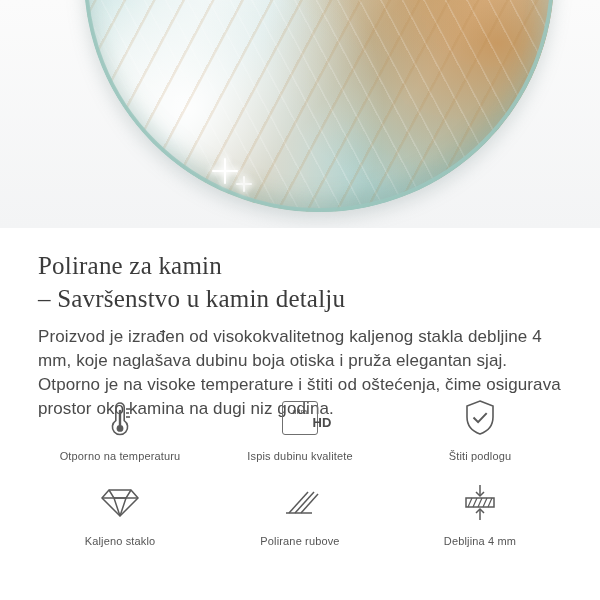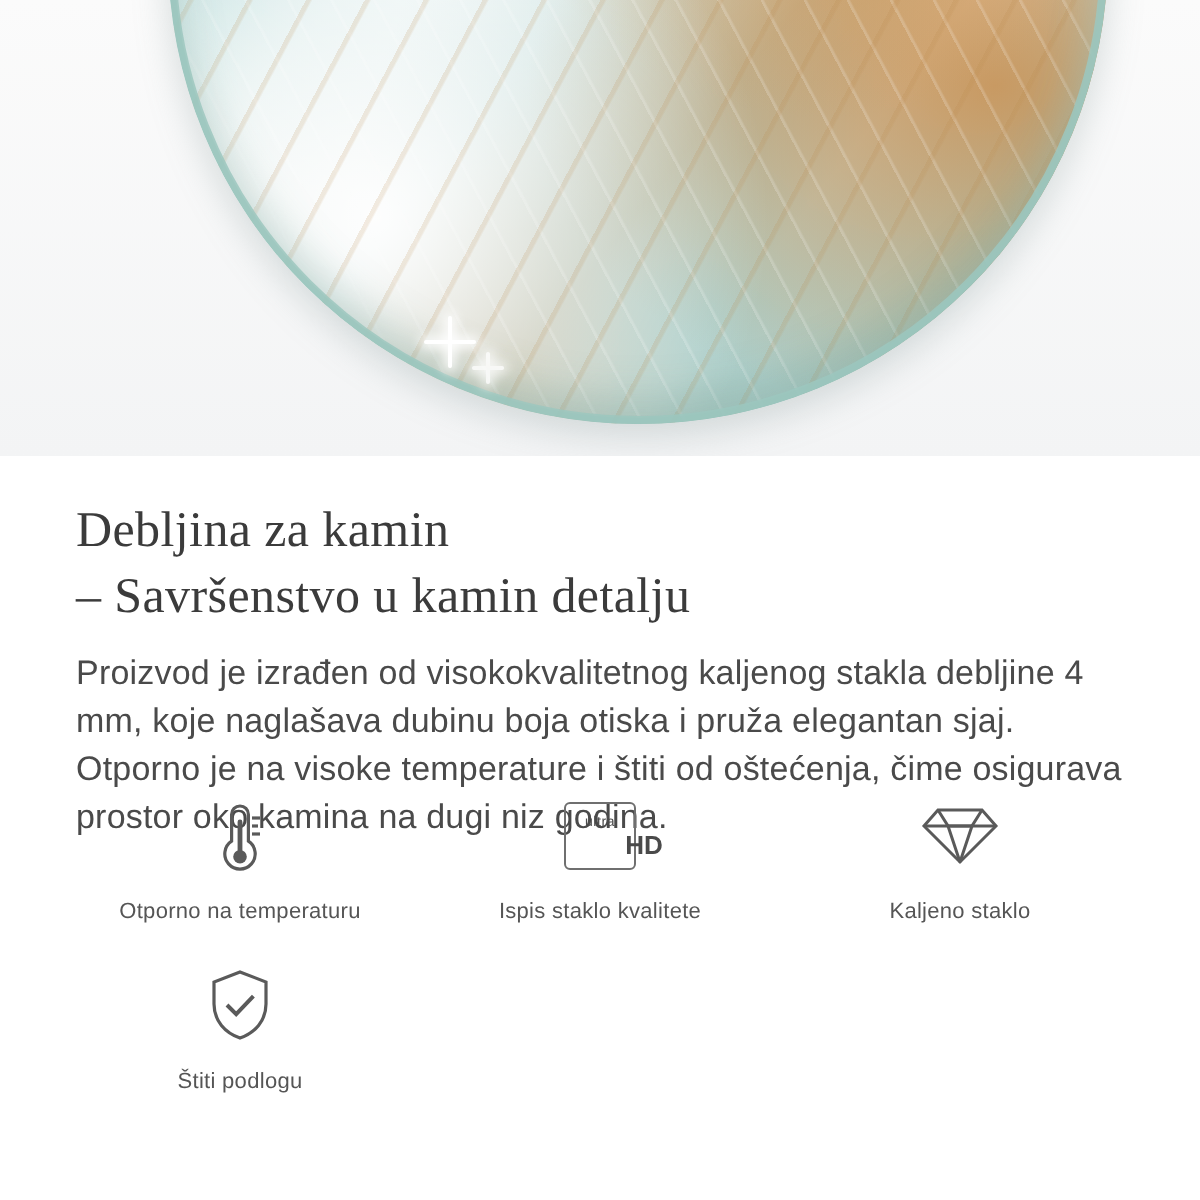--- a/index.html
+++ b/index.html
@@ -186,21 +186,21 @@
       <div class="plate-art"></div>
       <div class="plate-veins"></div>
       <div class="plate-rim"></div>
       <div class="plate-edge"></div>
     </div>
     <div class="sparkle sparkle-a"></div>
     <div class="sparkle sparkle-b"></div>
   </div>
 
   <h1 class="headline">
-    <span class="l1">Debljina za kamin</span>
+    <span class="l1">Polirane za kamin</span>
     <span class="l2">– Savršenstvo u kamin detalju</span>
   </h1>
 
   <p class="body-copy">Proizvod je izrađen od visokokvalitetnog kaljenog stakla debljine 4 mm, koje naglašava dubinu boja otiska i pruža elegantan sjaj. Otporno je na visoke temperature i štiti od oštećenja, čime osigurava prostor oko kamina na dugi niz godina.</p>
 
   <div class="features">
 
     <div class="feature">
       <div class="feature-icon">
         <svg width="30" height="42" viewBox="0 0 30 42" fill="none" stroke="#5a5a5a" stroke-width="1.6">
@@ -215,42 +215,66 @@
       <div class="feature-label">Otporno na temperaturu</div>
     </div>
 
     <div class="feature">
       <div class="feature-icon">
         <div class="hd-badge">
           <span class="u">ultra</span>
           <span class="h">HD</span>
         </div>
       </div>
-      <div class="feature-label">Ispis staklo kvalitete</div>
+      <div class="feature-label">Ispis dubinu kvalitete</div>
+    </div>
+
+    <div class="feature">
+      <div class="feature-icon">
+        <svg width="34" height="42" viewBox="0 0 34 42" fill="none" stroke="#5a5a5a" stroke-width="1.6">
+          <path d="M17 4 L30 9 v11 c0 8.5 -5.6 14.4 -13 17 c-7.4 -2.6 -13 -8.5 -13 -17 V9 z"></path>
+          <path d="M10.5 20.5 l4.6 4.6 l8.6 -9" stroke-width="2"></path>
+        </svg>
+      </div>
+      <div class="feature-label">Štiti podlogu</div>
     </div>
 
     <div class="feature">
       <div class="feature-icon">
         <svg width="40" height="36" viewBox="0 0 40 36" fill="none" stroke="#5a5a5a" stroke-width="1.5">
           <path d="M9 5 h22 l7 8 l-18 18 l-18 -18 z"></path>
           <path d="M2 13 h36"></path>
           <path d="M9 5 l5 8 l6 18"></path>
           <path d="M31 5 l-5 8 l-6 18"></path>
           <path d="M14 13 h12"></path>
         </svg>
       </div>
       <div class="feature-label">Kaljeno staklo</div>
     </div>
 
     <div class="feature">
       <div class="feature-icon">
-        <svg width="34" height="42" viewBox="0 0 34 42" fill="none" stroke="#5a5a5a" stroke-width="1.6">
-          <path d="M17 4 L30 9 v11 c0 8.5 -5.6 14.4 -13 17 c-7.4 -2.6 -13 -8.5 -13 -17 V9 z"></path>
-          <path d="M10.5 20.5 l4.6 4.6 l8.6 -9" stroke-width="2"></path>
-        </svg>
-      </div>
-      <div class="feature-label">Štiti podlogu</div>
-    </div>
-
-
+        <svg width="38" height="34" viewBox="0 0 38 34" fill="none" stroke="#5a5a5a" stroke-width="1.5">
+          <path d="M8 27 L27 6"></path>
+          <path d="M14 27 L33 6"></path>
+          <path d="M20 27 L37 8"></path>
+          <path d="M5 27 h26"></path>
+        </svg>
+      </div>
+      <div class="feature-label">Polirane rubove</div>
+    </div>
+
+    <div class="feature">
+      <div class="feature-icon">
+        <svg width="40" height="40" viewBox="0 0 40 40" fill="none" stroke="#5a5a5a" stroke-width="1.5">
+          <line x1="20" y1="2" x2="20" y2="12"></line>
+          <path d="M16 9 l4 4 l4 -4"></path>
+          <rect x="6" y="15" width="28" height="9"></rect>
+          <path d="M8 24 l4 -9 M13 24 l4 -9 M18 24 l4 -9 M23 24 l4 -9 M28 24 l4 -9" stroke-width="1.2"></path>
+          <line x1="20" y1="27" x2="20" y2="37"></line>
+          <path d="M16 30 l4 -4 l4 4"></path>
+        </svg>
+      </div>
+      <div class="feature-label">Debljina 4 mm</div>
+    </div>
 
   </div>
 </div>
 
 </body></html>

